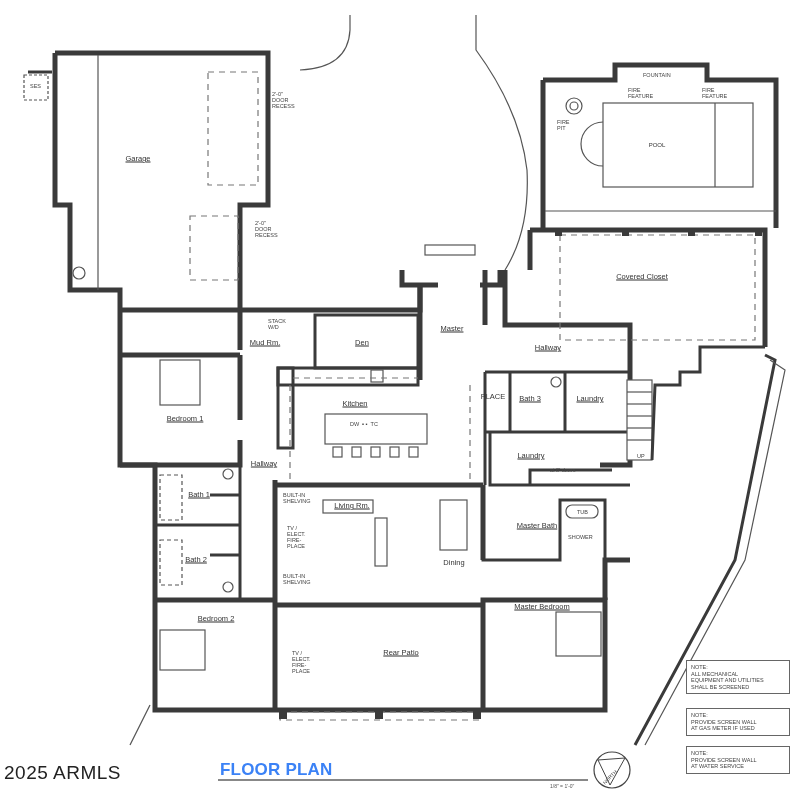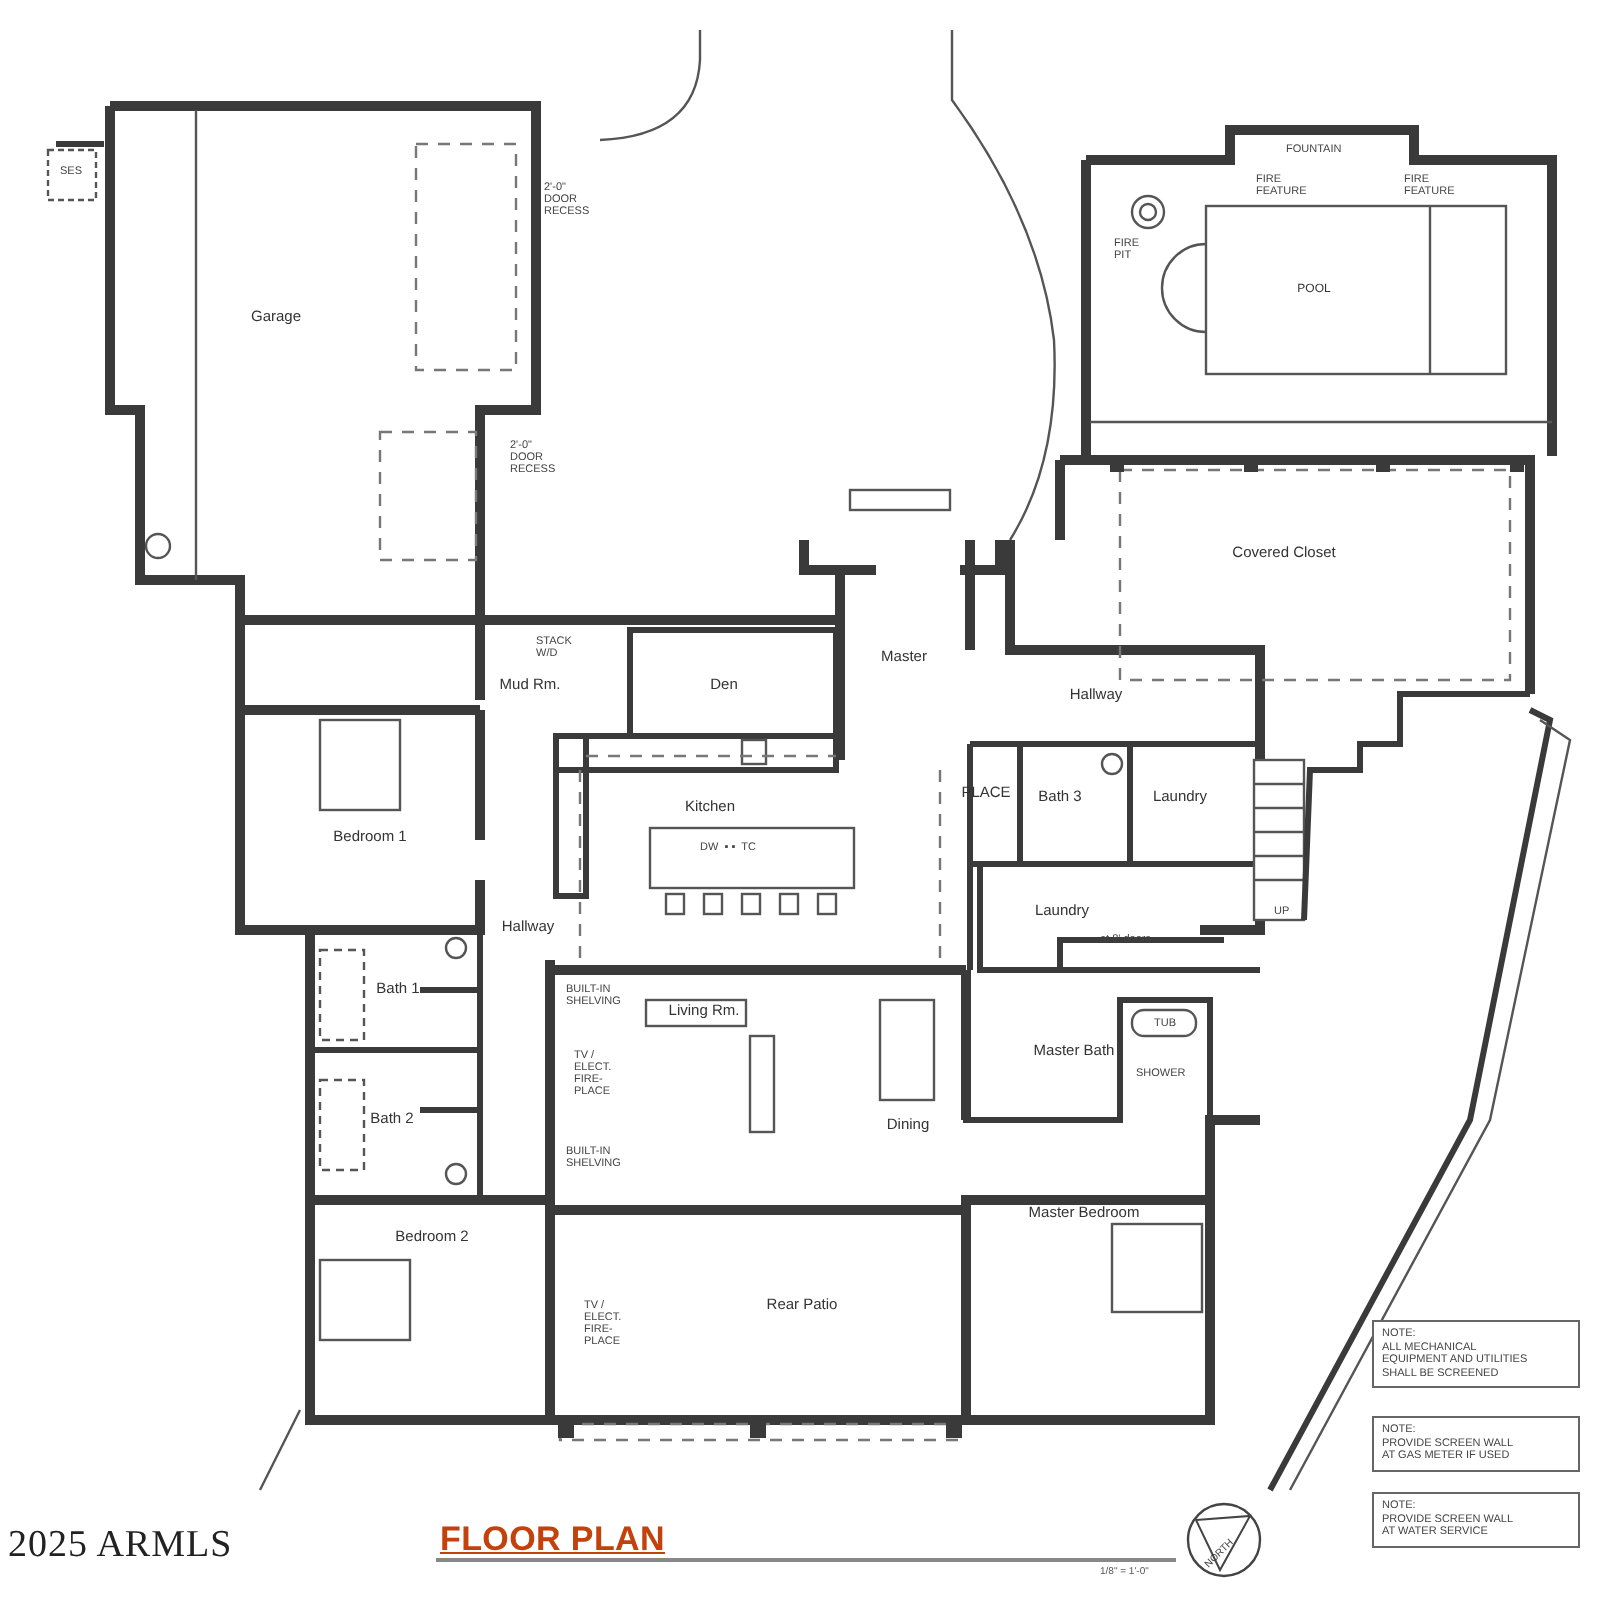--- a/index.html
+++ b/index.html
@@ -4,27 +4,27 @@
 <style>
   html, body { margin:0; padding:0; background:#ffffff; }
   body { width:800px; height:809px; position:relative; overflow:hidden; font-family:"Liberation Sans", sans-serif; color:#222; }
   svg#plan { position:absolute; left:0; top:0; }
   .wall { fill:none; stroke:#3a3a3a; stroke-width:5; stroke-linejoin:miter; }
   .wall-thin { fill:none; stroke:#3a3a3a; stroke-width:3; }
   .line { fill:none; stroke:#555; stroke-width:1.2; }
   .dash { fill:none; stroke:#777; stroke-width:1.2; stroke-dasharray:6 5; }
   .fix { fill:#fff; stroke:#555; stroke-width:1.2; }
   .col { fill:#3a3a3a; }
-  .lbl { position:absolute; font-size:7.5px; color:#333; white-space:nowrap; transform:translate(-50%,-50%); }
+  .lbl { position:absolute; font-size:7.5px; text-decoration:underline; color:#333; white-space:nowrap; transform:translate(-50%,-50%); }
   .sm { position:absolute; font-size:5.5px; color:#444; line-height:6px; white-space:pre; }
   .note { position:absolute; border:1.2px solid #666; font-size:5.5px; line-height:6.5px; padding:3px 4px; color:#444; width:94px; background:#fff; }
-  .title { position:absolute; left:220px; top:760px; font-size:17px; font-weight:bold; color:#c2410c; letter-spacing:0.2px;text-decoration:underline; }
+  .title { position:absolute; left:220px; top:760px; font-size:17px; font-weight:bold; color:#3b82f6; letter-spacing:0.2px; }
   .title-line { position:absolute; left:218px; top:779px; width:370px; height:2px; background:#888; }
   .scale { position:absolute; left:550px; top:783px; font-size:5px; color:#555; }
-  .armls { position:absolute; left:4px; top:762px; font-size:19px; color:#222; letter-spacing:0.5px;font-family:Liberation Serif, serif; }
+  .armls { position:absolute; left:4px; top:762px; font-size:19px; color:#222; letter-spacing:0.5px; }
 </style>
 </head>
 <body>
 
 <svg id="plan" width="800" height="809" viewBox="0 0 800 809">
 
   <path class="line" d="M350 15 L350 30 Q348 68 300 70"></path>
   <path class="line" d="M476 15 L476 50 Q520 110 527 170 Q530 230 505 270"></path>
 
   <path class="wall" d="M55 53 L268 53 L268 205 L240 205 L240 310 M55 53 L55 205 L70 205 L70 290 L120 290 L120 310"></path>

